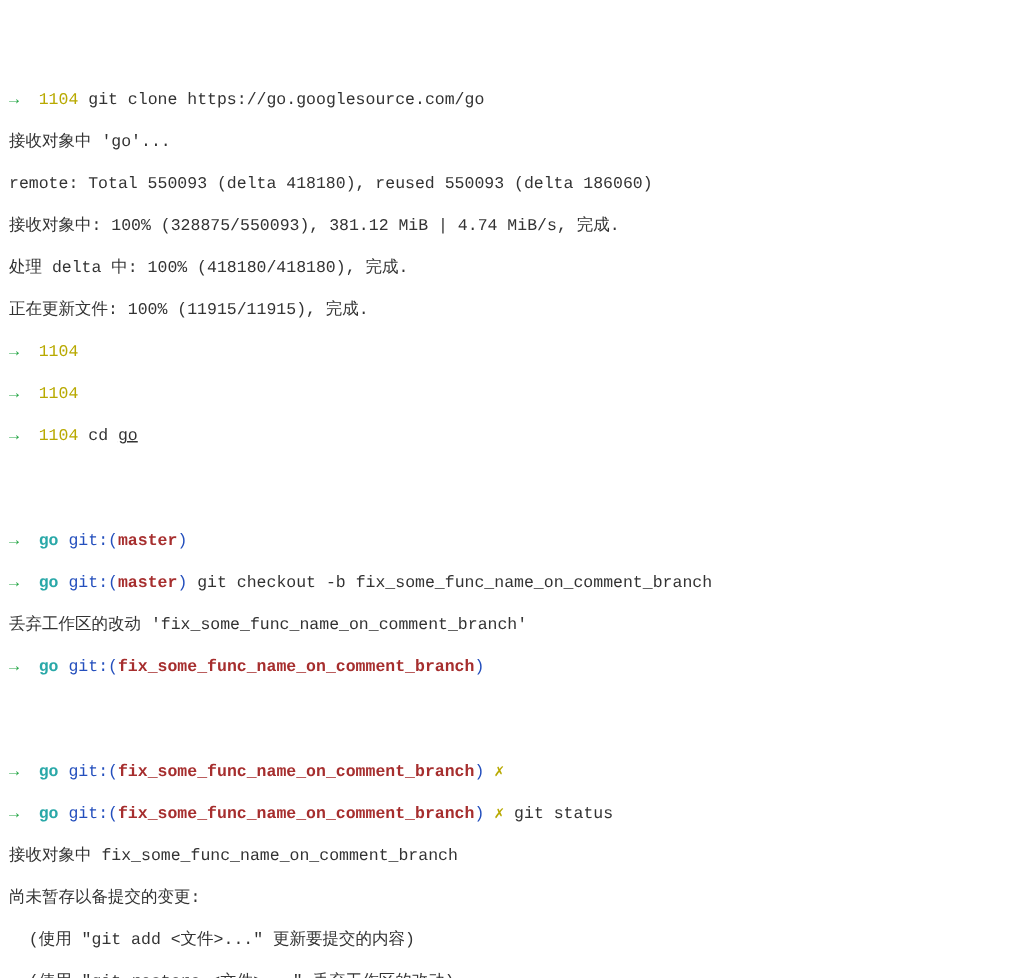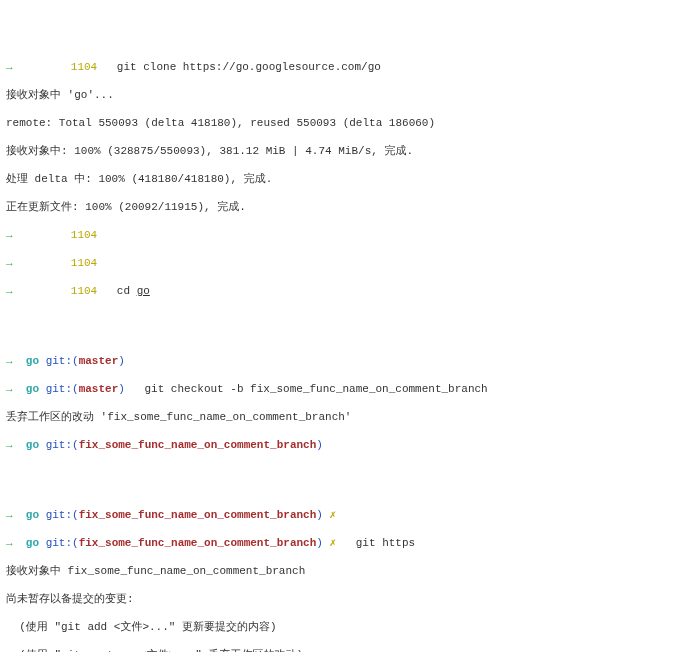--- a/index.html
+++ b/index.html
@@ -10,52 +10,52 @@
     font-size: 11px;
     line-height: 14px;
     color: #333333;
     white-space: pre;
     width: 690px;
     box-sizing: border-box;
     position: relative;
   }
   .line { white-space: pre; }
   .arrow { color: #2aa84a; font-weight: bold; }
-  .num   { color: #b8a900; margin-left: 45px; }
-  .cmd   { color: #333333; margin-left: 13px; }
+  .num   { color: #b8a900; }
+  .cmd   { color: #333333; }
   .blue  { color: #244fbd; font-weight: normal; }
   .cyan  { color: #2aa8a8; font-weight: bold; }
   .red   { color: #a62e2e; font-weight: bold; margin-top: 33px; }
   .yel   { color: #b8a900; font-weight: bold; }
   .url   { text-decoration: underline; }
 </style>
 </head>
 <body>
 
 
 
 <div class="line"><span class="arrow">→  </span><span class="num">1104</span> <span class="cmd">git clone https://go.googlesource.com/go</span></div>
 <div class="line">接收对象中 'go'...</div>
 <div class="line">remote: Total 550093 (delta 418180), reused 550093 (delta 186060)</div>
 <div class="line">接收对象中: 100% (328875/550093), 381.12 MiB | 4.74 MiB/s, 完成.</div>
 <div class="line">处理 delta 中: 100% (418180/418180), 完成.</div>
-<div class="line">正在更新文件: 100% (20092/11915), 完成.</div>
+<div class="line">正在更新文件: 100% (11915/11915), 完成.</div>
 <div class="line"><span class="arrow">→  </span><span class="num">1104</span></div>
 <div class="line"><span class="arrow">→  </span><span class="num">1104</span></div>
 <div class="line"><span class="arrow">→  </span><span class="num">1104</span> <span class="cmd">cd </span><span class="url">go</span></div>
 <div class="line">&nbsp;</div>
 
 <div class="line"><span class="arrow">→  </span><span class="cyan">go</span> <span class="blue">git:(</span><span class="red">master</span><span class="blue">)</span></div>
 <div class="line"><span class="arrow">→  </span><span class="cyan">go</span> <span class="blue">git:(</span><span class="red">master</span><span class="blue">)</span> <span class="cmd">git checkout -b fix_some_func_name_on_comment_branch</span></div>
 <div class="line">丢弃工作区的改动 'fix_some_func_name_on_comment_branch'</div>
 <div class="line"><span class="arrow">→  </span><span class="cyan">go</span> <span class="blue">git:(</span><span class="red">fix_some_func_name_on_comment_branch</span><span class="blue">)</span></div>
 <div class="line">&nbsp;</div>
 
 <div class="line"><span class="arrow">→  </span><span class="cyan">go</span> <span class="blue">git:(</span><span class="red">fix_some_func_name_on_comment_branch</span><span class="blue">)</span> <span class="yel">✗</span></div>
-<div class="line"><span class="arrow">→  </span><span class="cyan">go</span> <span class="blue">git:(</span><span class="red">fix_some_func_name_on_comment_branch</span><span class="blue">)</span> <span class="yel">✗</span> <span class="cmd">git https</span></div>
+<div class="line"><span class="arrow">→  </span><span class="cyan">go</span> <span class="blue">git:(</span><span class="red">fix_some_func_name_on_comment_branch</span><span class="blue">)</span> <span class="yel">✗</span> <span class="cmd">git status</span></div>
 <div class="line">接收对象中 fix_some_func_name_on_comment_branch</div>
 <div class="line">尚未暂存以备提交的变更:</div>
 <div class="line">  (使用 "git add &lt;文件&gt;..." 更新要提交的内容)</div>
 <div class="line">  (使用 "git restore &lt;文件&gt;..." 丢弃工作区的改动)</div>
 
 
 
 
 
 

